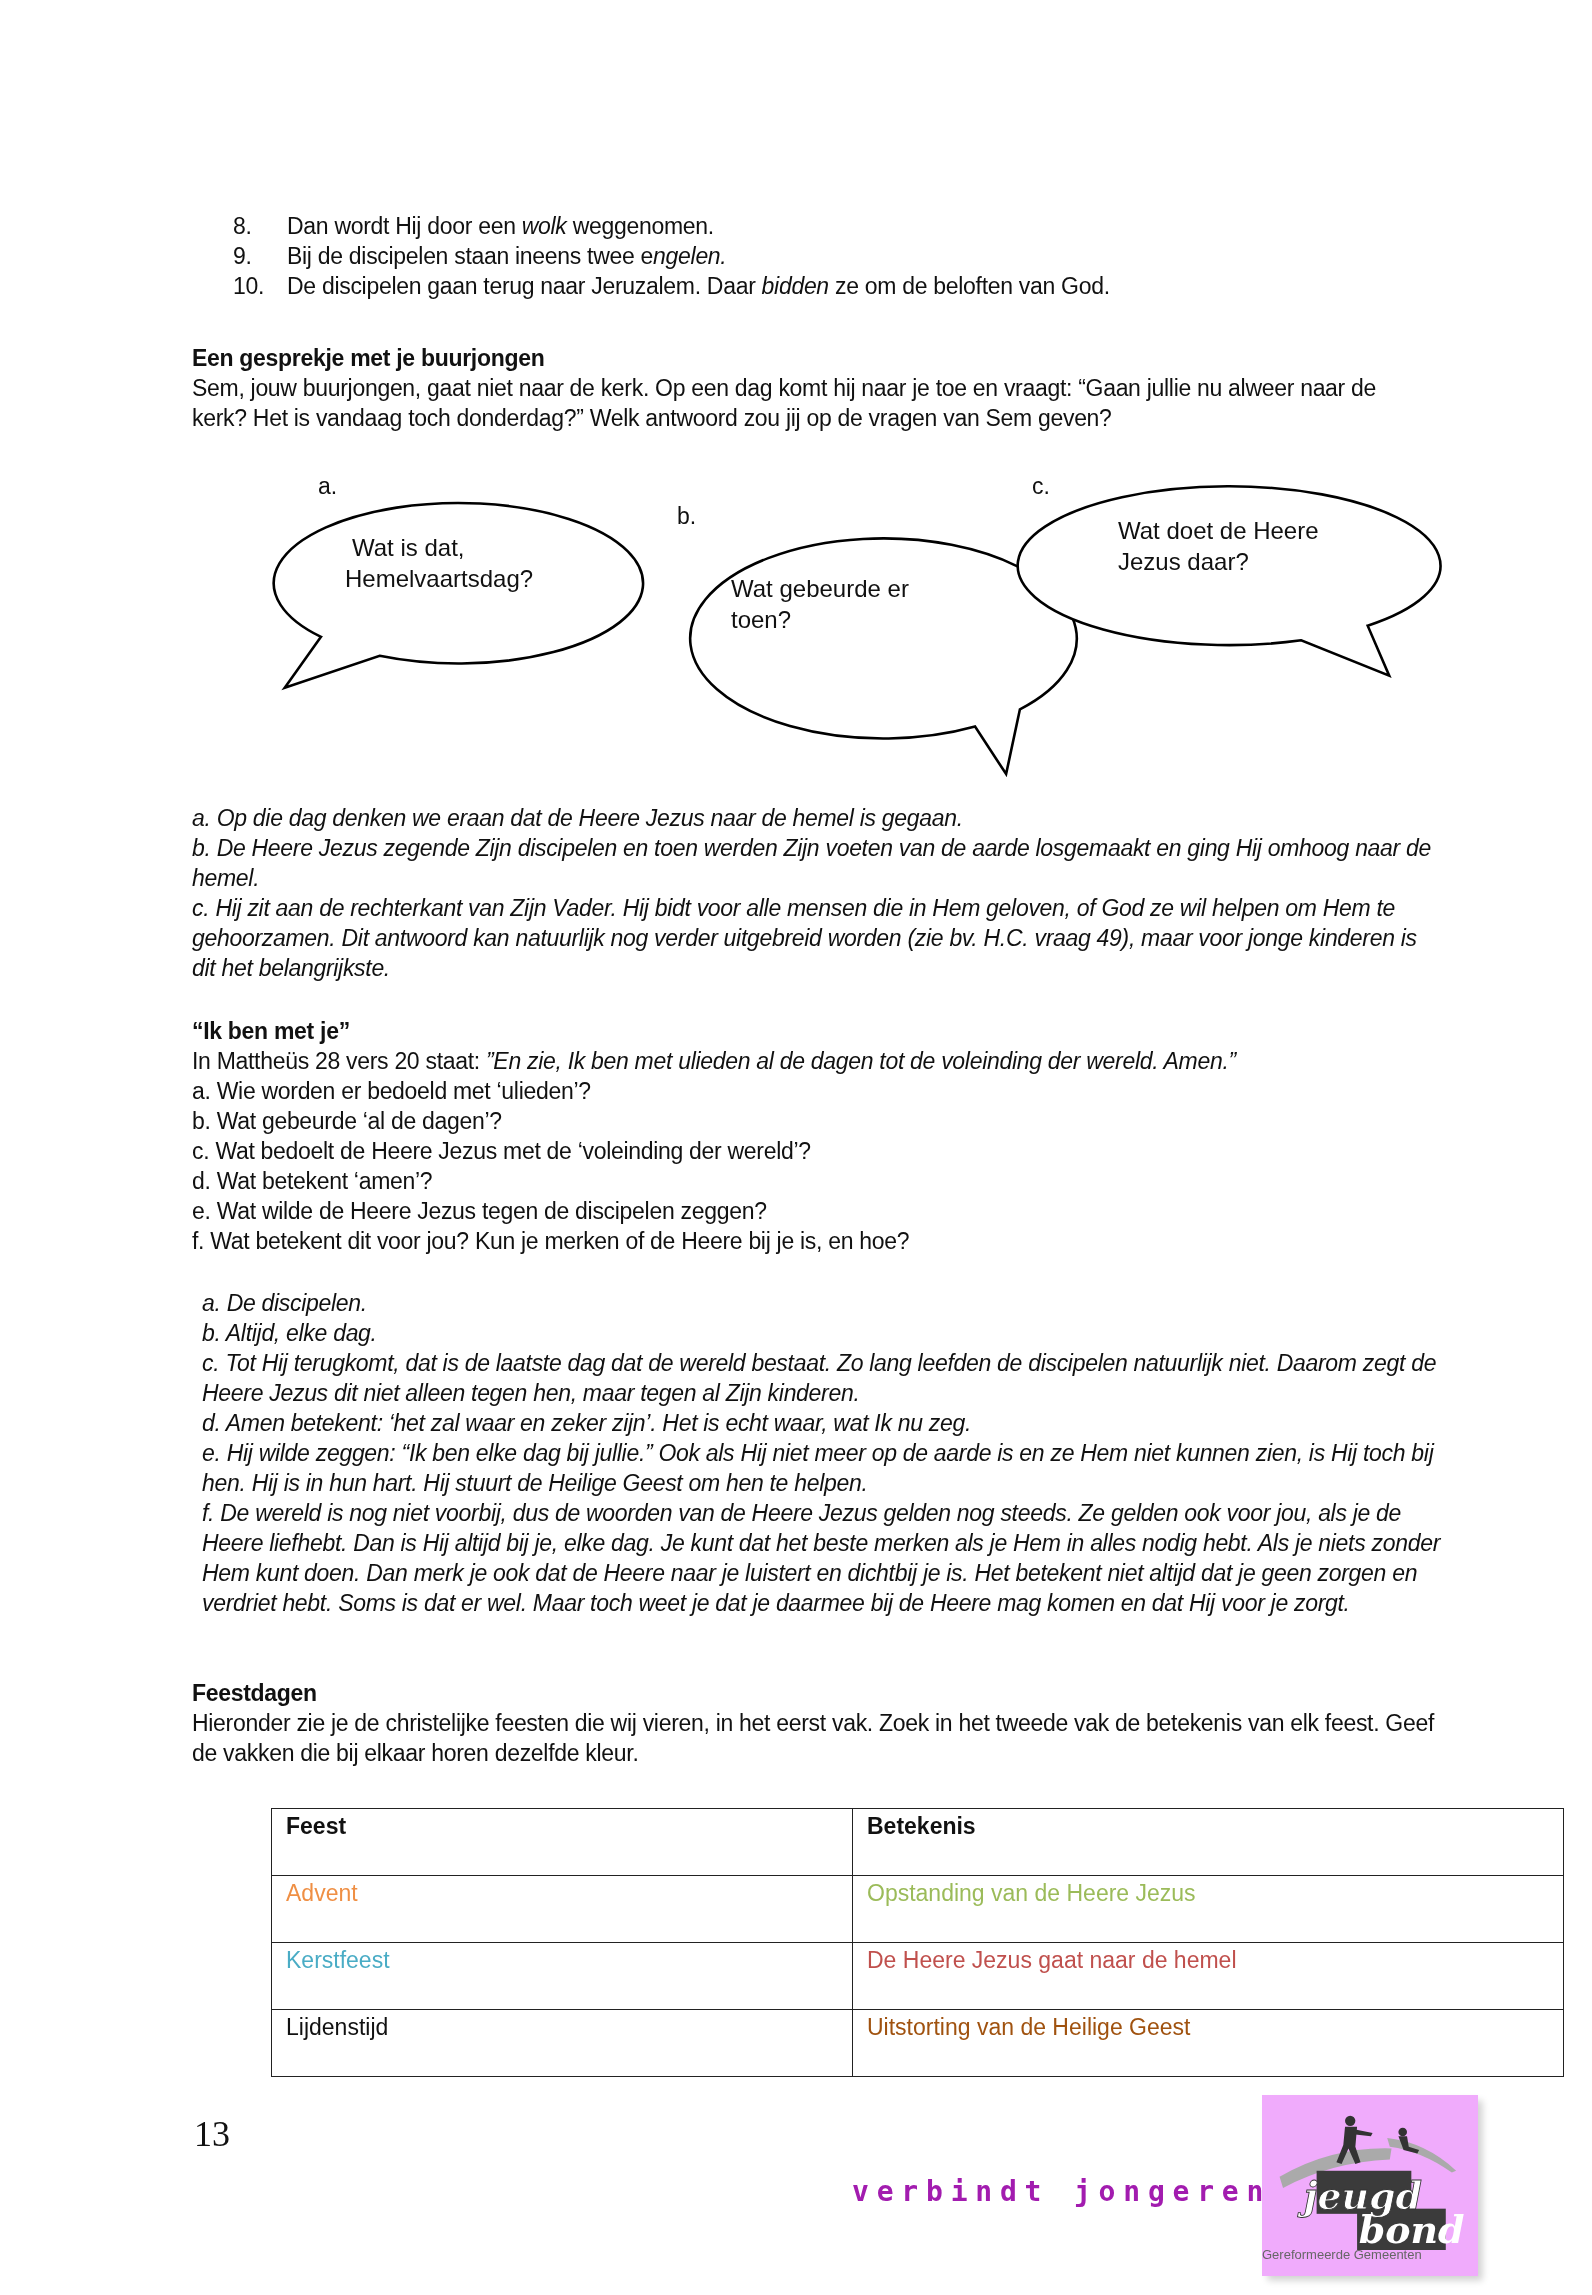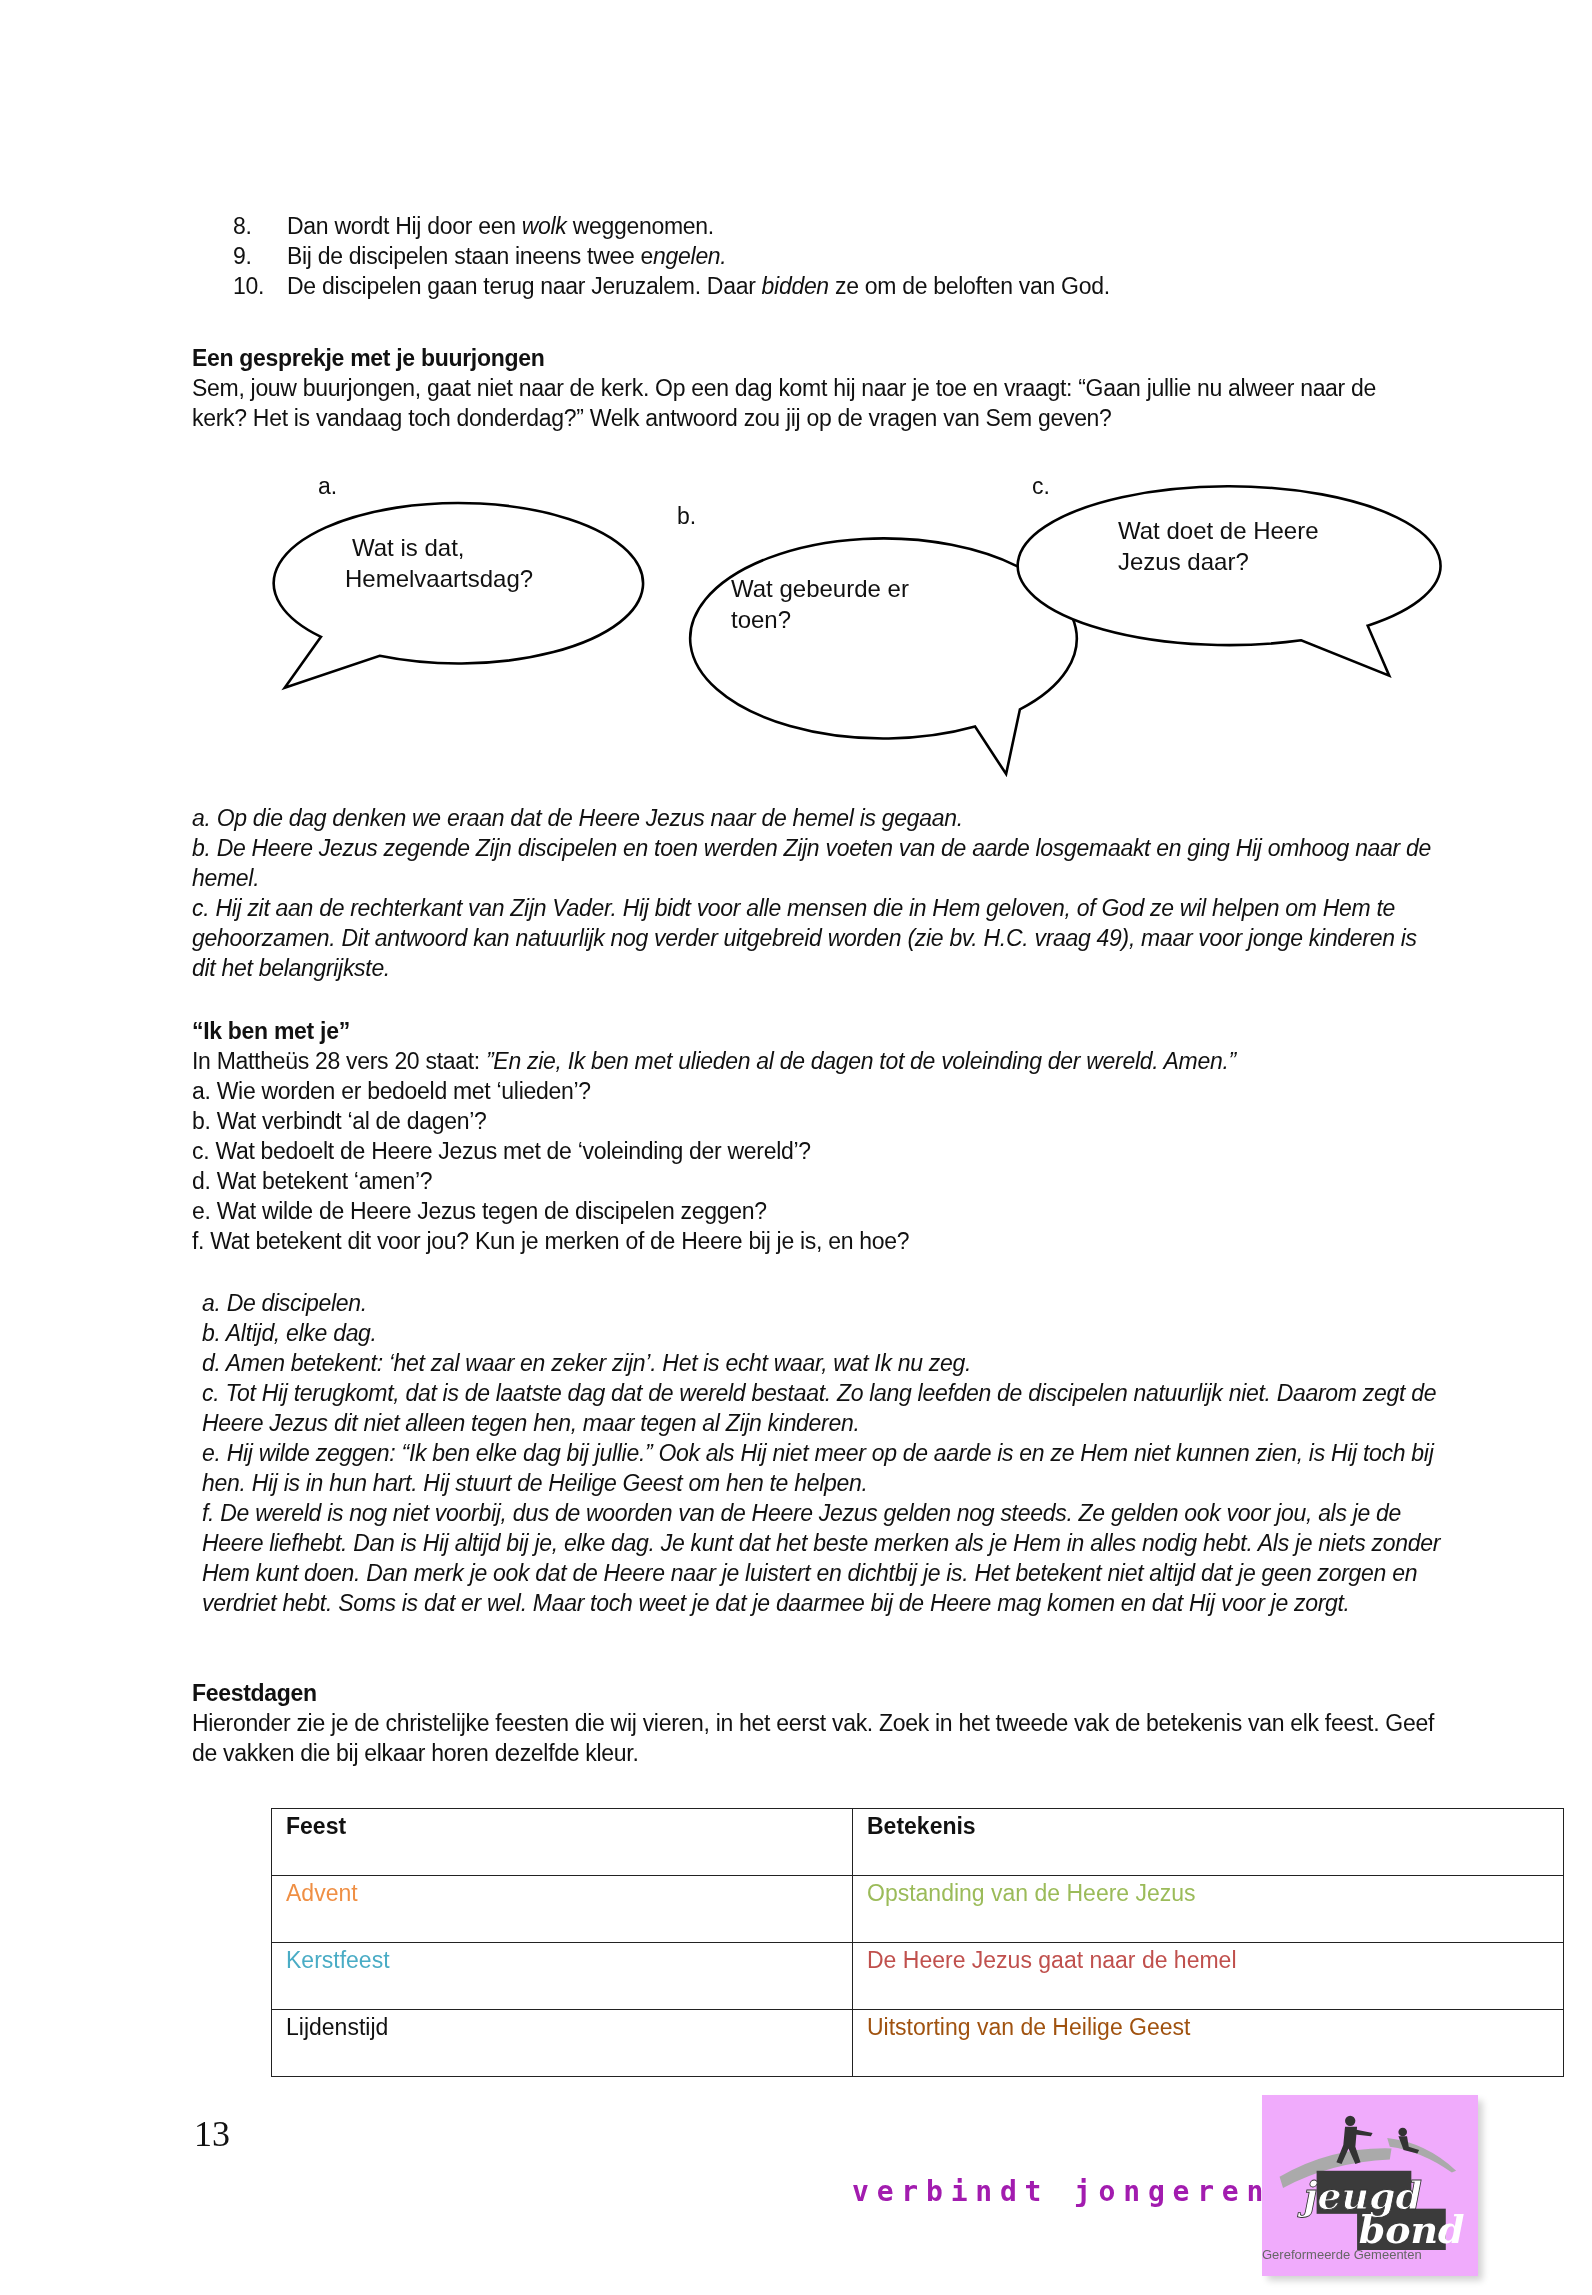--- a/index.html
+++ b/index.html
@@ -81,32 +81,32 @@
   <div class="block txt it ans" style="top:803px;">
     <p>a. Op die dag denken we eraan dat de Heere Jezus naar de hemel is gegaan.</p>
     <p>b. De Heere Jezus zegende Zijn discipelen en toen werden Zijn voeten van de aarde losgemaakt en ging Hij omhoog naar de hemel.</p>
     <p>c. Hij zit aan de rechterkant van Zijn Vader. Hij bidt voor alle mensen die in Hem geloven, of God ze wil helpen om Hem te gehoorzamen. Dit antwoord kan natuurlijk nog verder uitgebreid worden (zie bv. H.C. vraag 49), maar voor jonge kinderen is dit het belangrijkste.</p>
   </div>
 
   <div class="block txt" style="top:1016px;">
     <div class="heading">“Ik ben met je”</div>
     <div><span>In Mattheüs 28 vers 20 staat: </span><span class="it">”En zie, Ik ben met ulieden al de dagen tot de voleinding der wereld. Amen.”</span></div>
     <div>a. Wie worden er bedoeld met ‘ulieden’?</div>
-    <div>b. Wat verbindt ‘al de dagen’?</div>
+    <div>b. Wat gebeurde ‘al de dagen’?</div>
     <div>c. Wat bedoelt de Heere Jezus met de ‘voleinding der wereld’?</div>
     <div>d. Wat betekent ‘amen’?</div>
     <div>e. Wat wilde de Heere Jezus tegen de discipelen zeggen?</div>
     <div>f. Wat betekent dit voor jou? Kun je merken of de Heere bij je is, en hoe?</div>
   </div>
 
   <div class="block txt it ans" style="top:1288px;margin-left:10px;">
     <p>a. De discipelen.</p>
     <p>b. Altijd, elke dag.</p>
+    <p>c. Tot Hij terugkomt, dat is de laatste dag dat de wereld bestaat. Zo lang leefden de discipelen natuurlijk niet. Daarom zegt de Heere Jezus dit niet alleen tegen hen, maar tegen al Zijn kinderen.</p>
     <p>d. Amen betekent: ‘het zal waar en zeker zijn’. Het is echt waar, wat Ik nu zeg.</p>
-    <p>c. Tot Hij terugkomt, dat is de laatste dag dat de wereld bestaat. Zo lang leefden de discipelen natuurlijk niet. Daarom zegt de Heere Jezus dit niet alleen tegen hen, maar tegen al Zijn kinderen.</p>
     <p>e. Hij wilde zeggen: “Ik ben elke dag bij jullie.” Ook als Hij niet meer op de aarde is en ze Hem niet kunnen zien, is Hij toch bij hen. Hij is in hun hart. Hij stuurt de Heilige Geest om hen te helpen.</p>
     <p>f. De wereld is nog niet voorbij, dus de woorden van de Heere Jezus gelden nog steeds. Ze gelden ook voor jou, als je de Heere liefhebt. Dan is Hij altijd bij je, elke dag. Je kunt dat het beste merken als je Hem in alles nodig hebt. Als je niets zonder Hem kunt doen. Dan merk je ook dat de Heere naar je luistert en dichtbij je is. Het betekent niet altijd dat je geen zorgen en verdriet hebt. Soms is dat er wel. Maar toch weet je dat je daarmee bij de Heere mag komen en dat Hij voor je zorgt.</p>
   </div>
 
   <div class="block txt" style="top:1678px;">
     <div class="heading">Feestdagen</div>
     <div>Hieronder zie je de christelijke feesten die wij vieren, in het eerst vak. Zoek in het tweede vak de betekenis van elk feest. Geef de vakken die bij elkaar horen dezelfde kleur.</div>
   </div>
 
   <div class="table-wrap">

